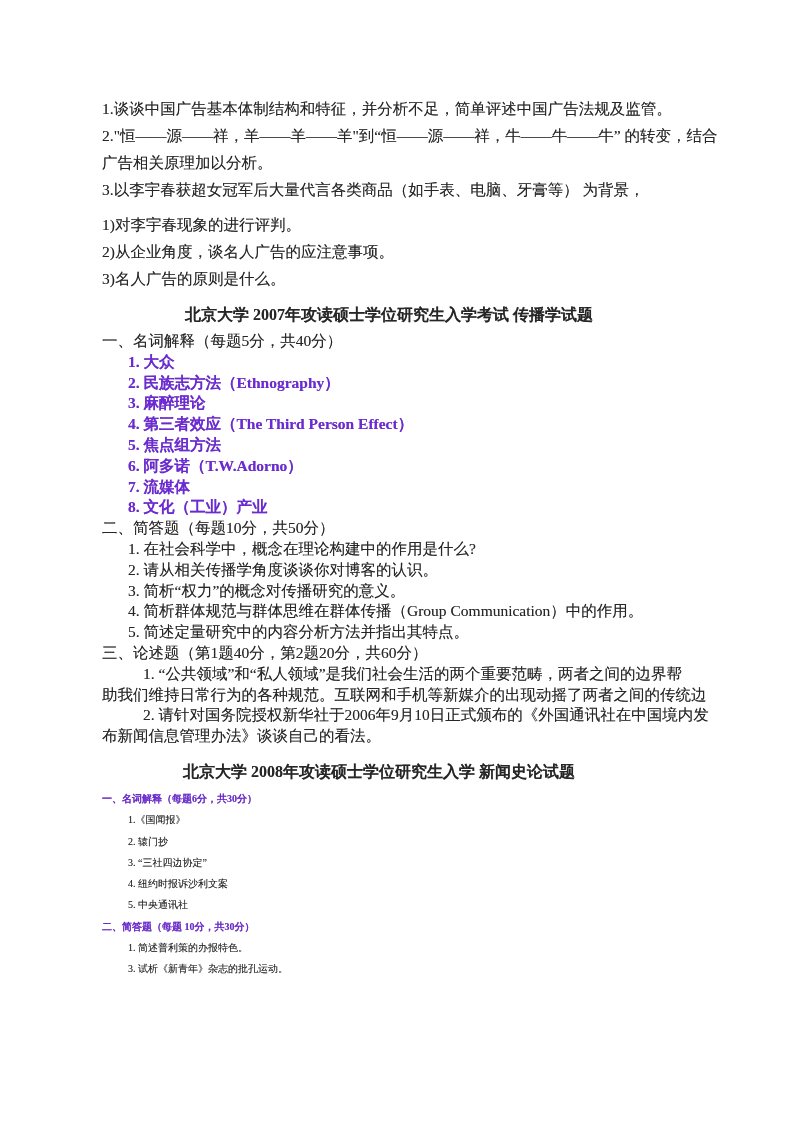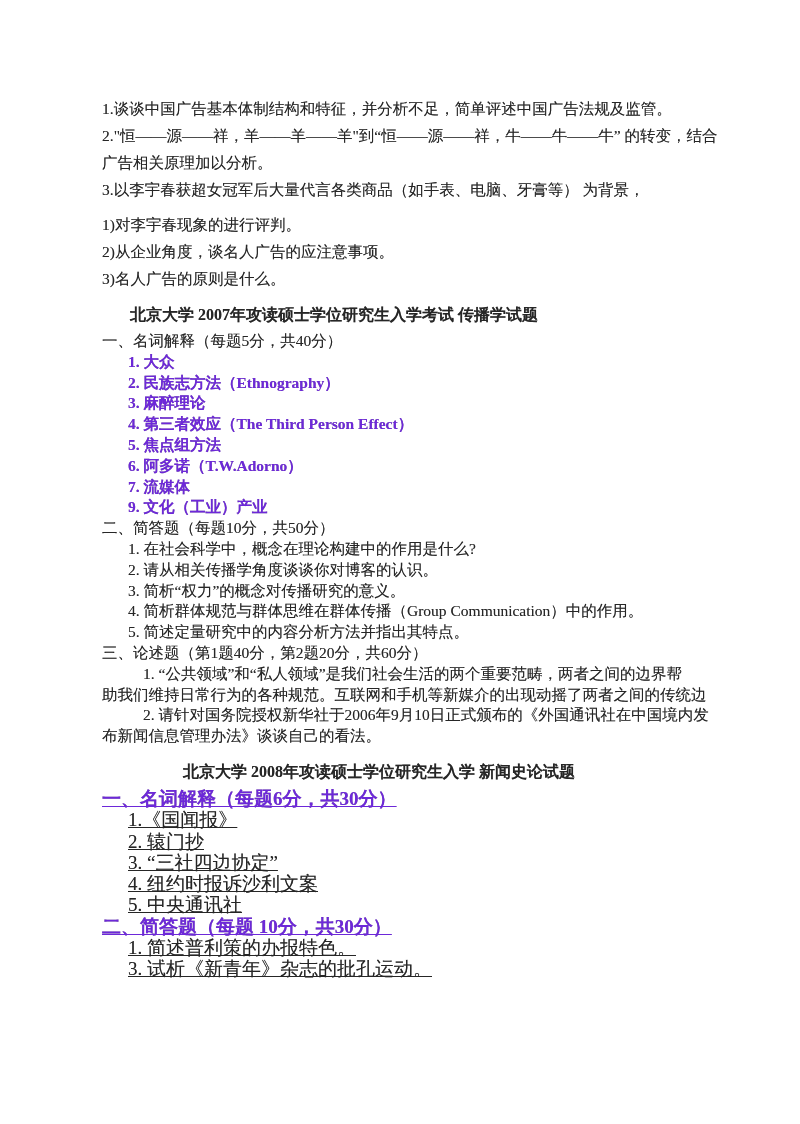--- a/index.html
+++ b/index.html
@@ -11,24 +11,24 @@
     font-family:"Liberation Serif","DejaVu Serif",serif;
     color:#262626;
     text-shadow:0 0 0.6px rgba(40,40,40,0.45);
   }
   .content { position:absolute; left:102px; top:95px; width:648px; }
   .ln { line-height:27px; font-size:15.5px; white-space:nowrap; }
   .gap-sub { margin-top:8px; }
   .exam07 { margin-top:12px; }
   .exam08 { margin-top:14px; }
   .exam-title { line-height:22px; font-size:16px; font-weight:bold; white-space:nowrap; margin-bottom:5px; }
-  .t07 { margin-left:28px; }
+  .t07 { margin-left:83px; }
   .t08 { margin-left:81px; }
   .exam07 .row { line-height:20.8px; font-size:15.5px; white-space:nowrap; }
-  .exam08 .row { line-height:21.3px; font-size:19px; white-space:nowrap;text-decoration:underline; }
+  .exam08 .row { line-height:21.3px; font-size:10px; white-space:nowrap; }
   .hdr { }
   .item { margin-left:26px; }
   .essay-first { margin-left:41px; }
   .essay-wrap { margin-left:0; }
   .b { font-weight:bold; color:#6d28d9; }
 </style>
 </head>
 <body>
 
 <div class="page">
@@ -48,21 +48,21 @@
       <div class="exam-title t07">北京大学 2007年攻读硕士学位研究生入学考试 传播学试题</div>
 
       <div class="row hdr">一、名词解释（每题5分，共40分）</div>
       <div class="row item b">1. 大众</div>
       <div class="row item b">2. 民族志方法（Ethnography）</div>
       <div class="row item b">3. 麻醉理论</div>
       <div class="row item b">4. 第三者效应（The Third Person Effect）</div>
       <div class="row item b">5. 焦点组方法</div>
       <div class="row item b">6. 阿多诺（T.W.Adorno）</div>
       <div class="row item b">7. 流媒体</div>
-      <div class="row item b">9. 文化（工业）产业</div>
+      <div class="row item b">8. 文化（工业）产业</div>
 
       <div class="row hdr">二、简答题（每题10分，共50分）</div>
       <div class="row item">1. 在社会科学中，概念在理论构建中的作用是什么?</div>
       <div class="row item">2. 请从相关传播学角度谈谈你对博客的认识。</div>
       <div class="row item">3. 简析“权力”的概念对传播研究的意义。</div>
       <div class="row item">4. 简析群体规范与群体思维在群体传播（Group Communication）中的作用。</div>
       <div class="row item">5. 简述定量研究中的内容分析方法并指出其特点。</div>
 
       <div class="row hdr">三、论述题（第1题40分，第2题20分，共60分）</div>
       <div class="row essay-first">1. “公共领域”和“私人领域”是我们社会生活的两个重要范畴，两者之间的边界帮</div>

